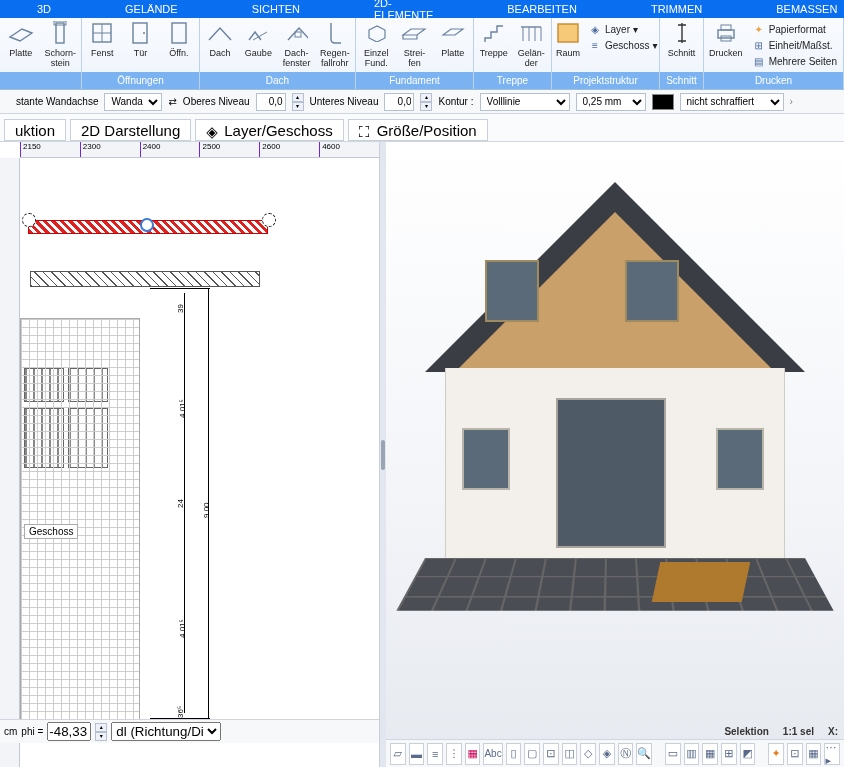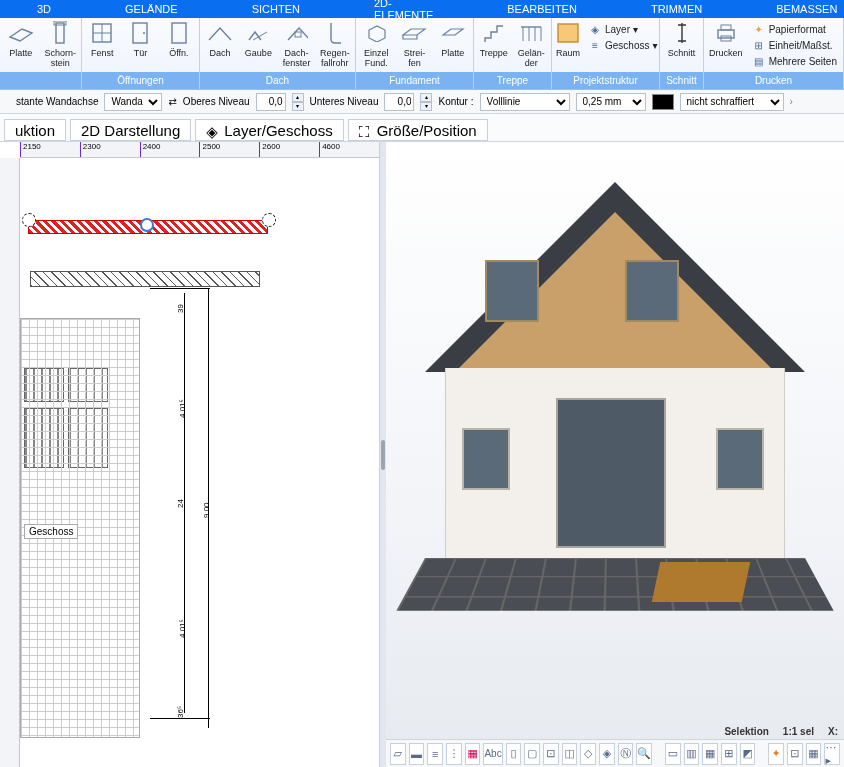--- a/index.html
+++ b/index.html
@@ -391,20 +391,30 @@
       <div class="dimh" style="left:130px;top:130px;width:60px"></div>
       <div class="dimh" style="left:130px;top:560px;width:60px"></div>
       <div class="dimtxt" style="left:158px;top:260px">4.01⁵</div>
       <div class="dimtxt" style="left:182px;top:360px">9.00</div>
       <div class="dimtxt" style="left:158px;top:480px">4.01⁵</div>
       <div class="dimtxt" style="left:156px;top:560px">36⁵</div>
       <div class="dimtxt" style="left:156px;top:350px">24</div>
       <div class="dimtxt" style="left:156px;top:155px">39</div>
     </div>
 
+    <div class="bottombar">
+      <span>cm</span>
+      <span>phi =</span>
+      <input type="text" style="width: 44px;" value="-48,33">
+      <span class="spin">
+          <button>▴</button>
+          <button>▾</button>
+        </span>
+      <select style="width:110px"><option>dl (Richtung/Di</option></select>
+    </div>
   </div>
 
   <div class="splitter">
       <div class="grip"></div>
     </div>
 
   <div class="right3d">
     <div class="house">
       <div class="roof">
         <div class="gable"></div>

